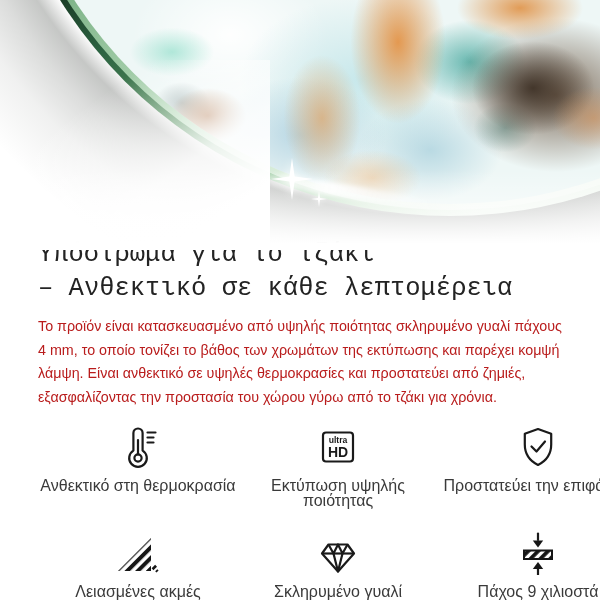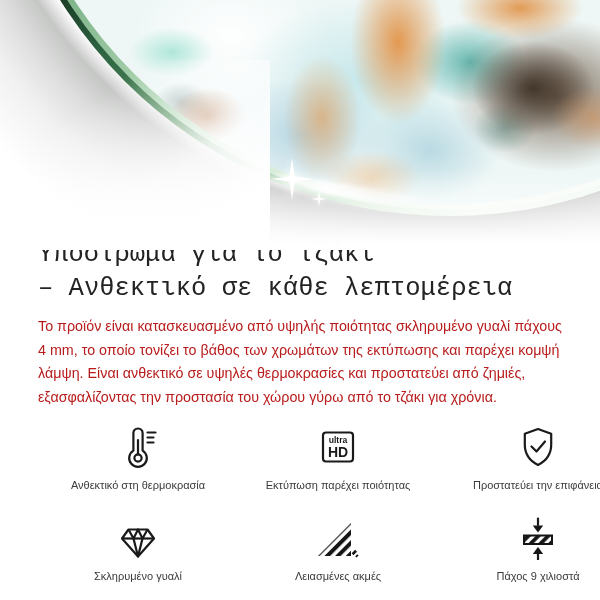--- a/index.html
+++ b/index.html
@@ -70,21 +70,21 @@
     font-family:Liberation Mono, monospace;font-weight:400;
     font-size:25.5px;line-height:34px;color:#232323;margin:2px 0 0 0;
   }
   .description{
     margin-top:9px;font-size:14.3px;line-height:23.5px;color:#b91c1c;max-width:538px;
   }
   
   .features{display:grid;grid-template-columns:repeat(3,200px);row-gap:21px;margin-top:2px;}
   .feature{display:flex;flex-direction:column;align-items:center;text-align:center;}
   .feature-icon{height:46px;display:flex;align-items:flex-end;justify-content:flex-start;}
-  .feature-label{margin-top:9px;font-size:11px;color:#3a3a3a;line-height:15px;}
+  .feature-label{margin-top:9px;font-size:16px;color:#3a3a3a;line-height:15px;}
   .ico{stroke:#1a1a1a;fill:none;stroke-width:2.2;}
   .ico-text{font-family:"Liberation Sans",sans-serif;fill:#1a1a1a;stroke:none;}
 </style>
 </head>
 <body>
 
 <div class="hero">
   <div class="layer glass-shadow"></div>
   <div class="layer glass-rim"></div>
   <div class="layer glass-rim-inner"></div>
@@ -124,61 +124,61 @@
     </div>
 
     <div class="feature">
       <div class="feature-icon">
         <svg width="44" height="44" viewBox="0 0 44 44">
           <rect class="ico" x="7" y="7.5" width="30" height="29" rx="3" stroke-width="2.6"></rect>
           <text class="ico-text" x="22" y="18" text-anchor="middle" font-size="8.6" font-weight="700">ultra</text>
           <text class="ico-text" x="22" y="32" text-anchor="middle" font-size="14" font-weight="800">HD</text>
         </svg>
       </div>
-      <div class="feature-label">Εκτύπωση παρέχει ποιότητας</div>
+      <div class="feature-label">Εκτύπωση υψηλής ποιότητας</div>
     </div>
 
     <div class="feature">
       <div class="feature-icon">
         <svg width="44" height="44" viewBox="0 0 44 44">
           <path class="ico" stroke-linejoin="round" d="M22 4 L35.2 8.8 V19.5 C35.2 29.2 29.6 36.2 22 40 C14.4 36.2 8.8 29.2 8.8 19.5 V8.8 Z"></path>
           <path class="ico" stroke-width="2.6" stroke-linecap="round" stroke-linejoin="round" d="M15.5 21.5 L20.5 26.5 L29 16.5"></path>
         </svg>
       </div>
       <div class="feature-label">Προστατεύει την επιφάνεια</div>
-    </div>
-
-    <div class="feature">
-      <div class="feature-icon">
-        <svg width="44" height="40" viewBox="0 0 44 40">
-          <g class="ico" stroke-width="2" stroke-linejoin="round">
-            <path d="M12.5 9.5 H31.5 L38 18.5 L22 36.5 L6 18.5 Z"></path>
-            <path d="M6 18.5 H38"></path>
-            <path d="M12.5 9.5 L17.5 18.5 L22 9.5 L26.5 18.5 L31.5 9.5"></path>
-            <path d="M17.5 18.5 L22 36.5 L26.5 18.5"></path>
-          </g>
-        </svg>
-      </div>
-      <div class="feature-label">Σκληρυμένο γυαλί</div>
     </div>
 
     <div class="feature">
       <div class="feature-icon">
         <svg width="44" height="38" viewBox="0 0 44 38">
           <defs>
             <pattern id="p-edge" patternUnits="userSpaceOnUse" width="7.5" height="7.5" patternTransform="rotate(45)">
               <rect x="0" y="0" width="4" height="7.5" fill="#161616"></rect>
             </pattern>
           </defs>
           <polygon points="2,34 35,34 35,1" fill="url(#p-edge)"></polygon>
           <rect x="37" y="28" width="2.6" height="5" fill="#161616" transform="rotate(45 38.3 30.5)"></rect>
           <rect x="40" y="32.4" width="1.8" height="3" fill="#161616" transform="rotate(45 40.9 33.9)"></rect>
         </svg>
       </div>
       <div class="feature-label">Λειασμένες ακμές</div>
+    </div>
+
+    <div class="feature">
+      <div class="feature-icon">
+        <svg width="44" height="40" viewBox="0 0 44 40">
+          <g class="ico" stroke-width="2" stroke-linejoin="round">
+            <path d="M12.5 9.5 H31.5 L38 18.5 L22 36.5 L6 18.5 Z"></path>
+            <path d="M6 18.5 H38"></path>
+            <path d="M12.5 9.5 L17.5 18.5 L22 9.5 L26.5 18.5 L31.5 9.5"></path>
+            <path d="M17.5 18.5 L22 36.5 L26.5 18.5"></path>
+          </g>
+        </svg>
+      </div>
+      <div class="feature-label">Σκληρυμένο γυαλί</div>
     </div>
 
     <div class="feature">
       <div class="feature-icon">
         <svg width="44" height="44" viewBox="0 0 44 44">
           <defs>
             <pattern id="p-bar" patternUnits="userSpaceOnUse" width="7" height="7" patternTransform="rotate(45)">
               <rect x="0" y="0" width="3.8" height="7" fill="#161616"></rect>
             </pattern>
           </defs>

